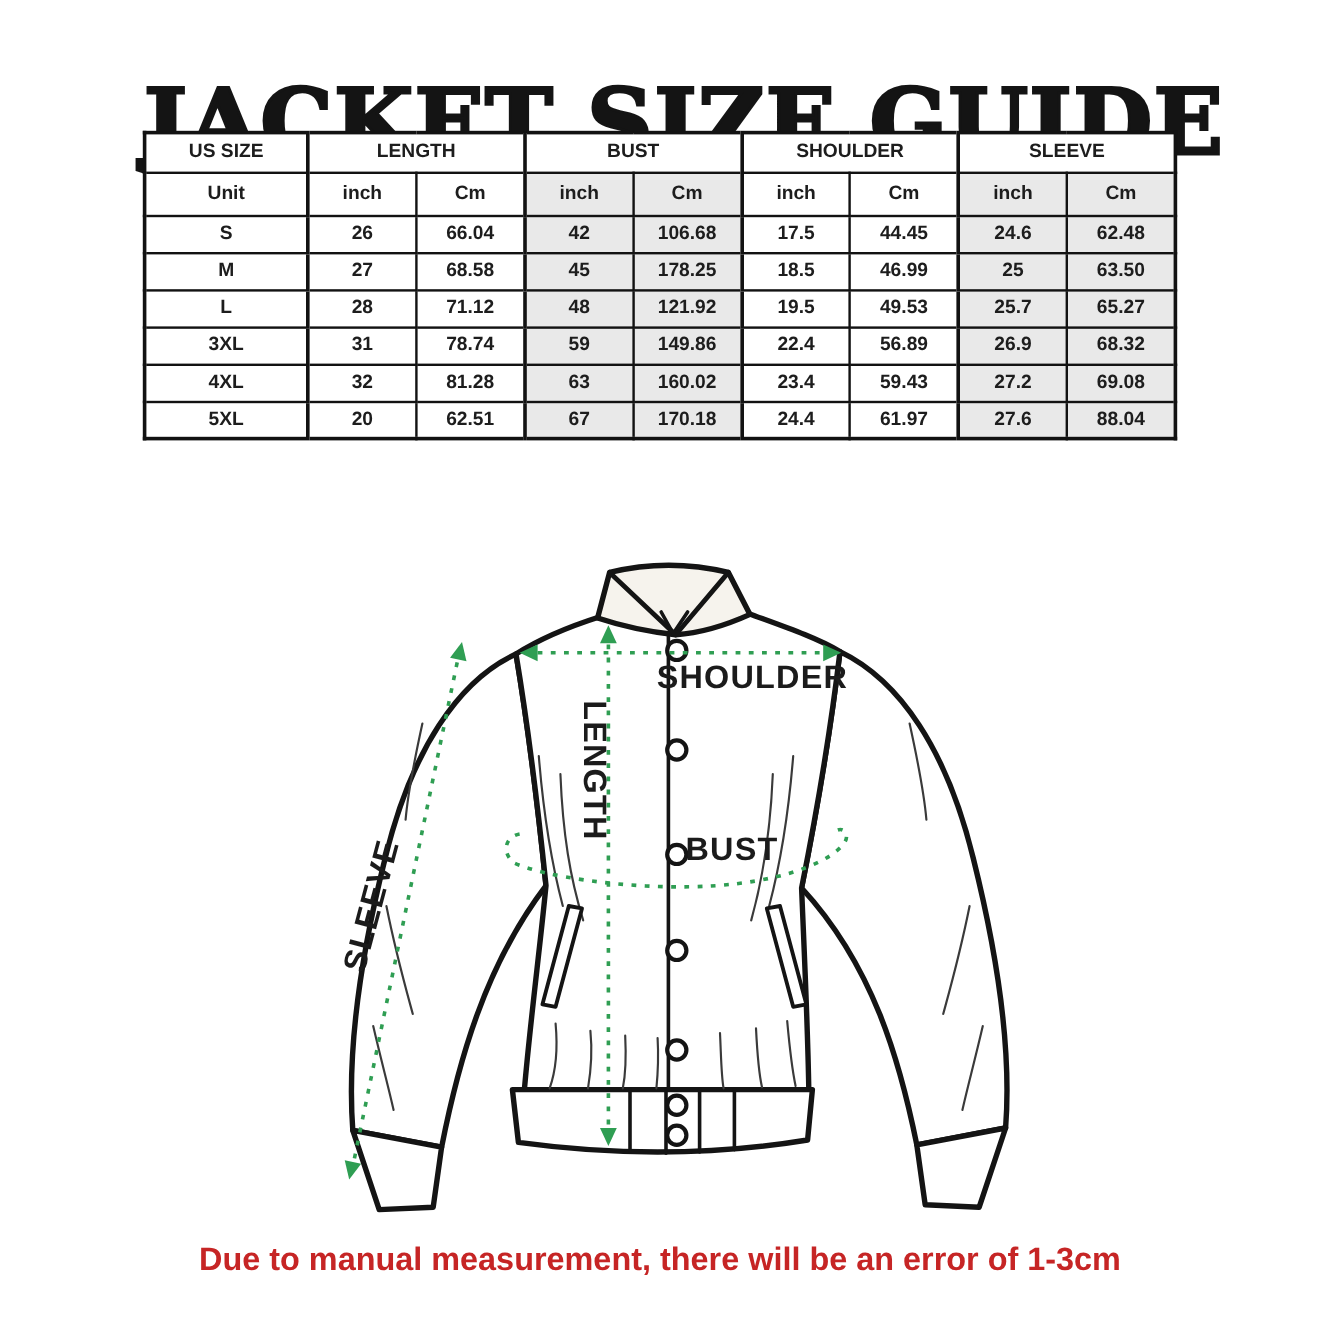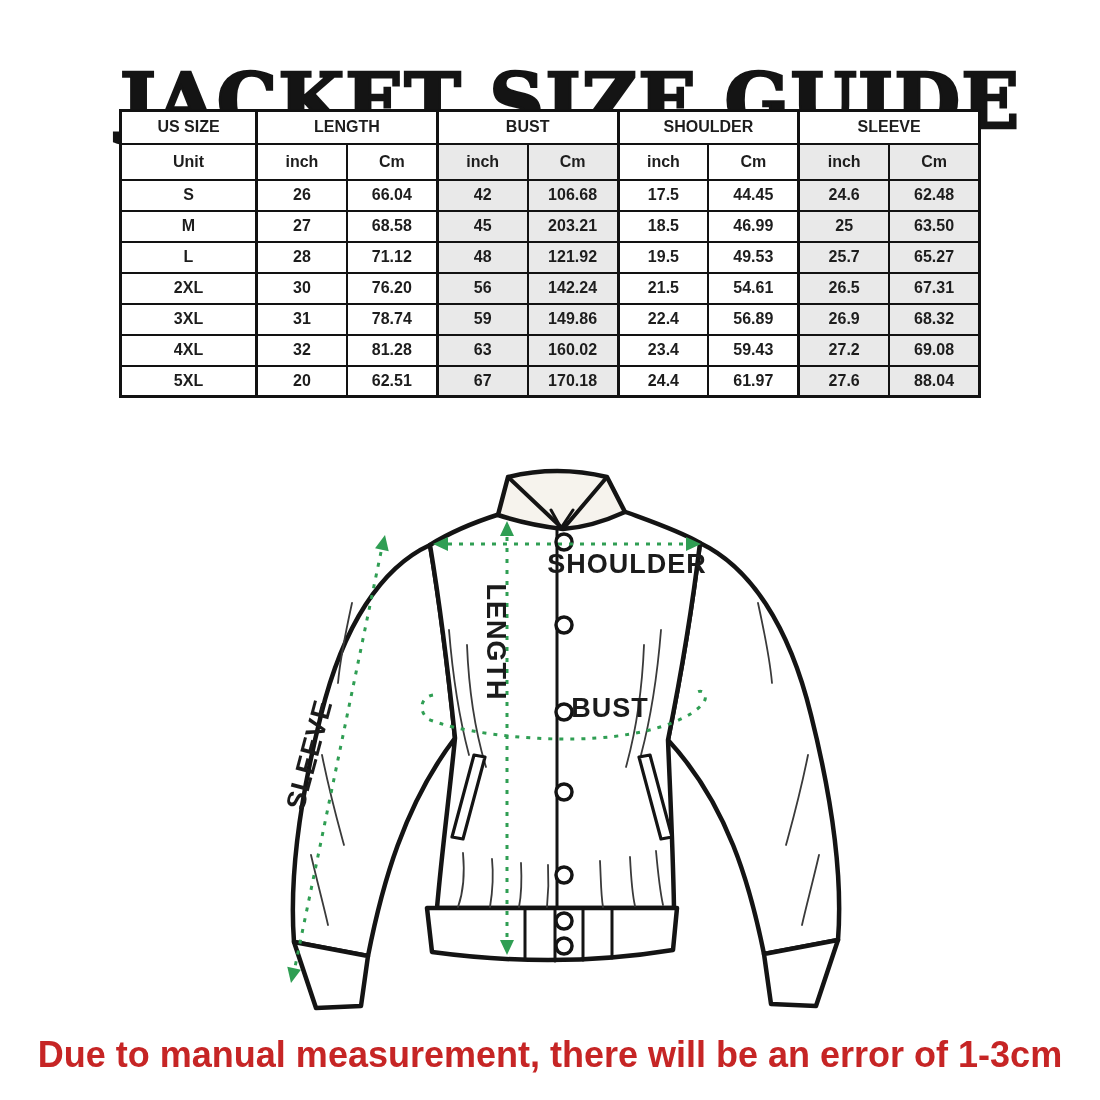--- a/index.html
+++ b/index.html
@@ -32,21 +32,21 @@
   .jk-line{fill:none;stroke:#141414;stroke-width:3;stroke-linecap:round;}
   .jk-thin{fill:none;stroke:#3a3a3a;stroke-width:1.8;stroke-linecap:round;}
   .jk-btn{fill:#ffffff;stroke:#141414;stroke-width:3.5;}
   .mline{fill:none;stroke-width:3;stroke-dasharray:4 7;stroke-linecap:butt;}
   .mlabel{font-family:"Liberation Sans",sans-serif;font-weight:700;font-size:27px;
           fill:#1b1b1b;letter-spacing:1px;}
   .blob{fill:#f8f4ee;stroke:none;}
 
   
   #footnote{position:absolute;top:1034px;left:0;width:1100px;text-align:center;
-            font-size:36px;font-weight:700;color:#c62525;letter-spacing:0px;}
+            font-size:27px;font-weight:700;color:#c62525;letter-spacing:0px;}
 </style>
 </head>
 <body>
 
 <div id="stage" data-name="size-guide-page">
 
   <h1 id="title" data-name="page-title">JACKET SIZE GUIDE</h1>
 
   <div id="table-wrap" data-name="size-table-container">
     <table data-name="size-table">
@@ -91,47 +91,36 @@
             <td data-name="measurement-cell" class="gs">17.5</td>
             <td data-name="measurement-cell">44.45</td>
             <td data-name="measurement-cell" class="shade gs">24.6</td>
             <td data-name="measurement-cell" class="shade">62.48</td>
           </tr>
           <tr class="r-data" data-name="size-row">
             <th data-name="size-label-cell">M</th>
             <td data-name="measurement-cell" class="gs">27</td>
             <td data-name="measurement-cell">68.58</td>
             <td data-name="measurement-cell" class="shade gs">45</td>
-            <td data-name="measurement-cell" class="shade">203.21</td>
+            <td data-name="measurement-cell" class="shade">178.25</td>
             <td data-name="measurement-cell" class="gs">18.5</td>
             <td data-name="measurement-cell">46.99</td>
             <td data-name="measurement-cell" class="shade gs">25</td>
             <td data-name="measurement-cell" class="shade">63.50</td>
           </tr>
           <tr class="r-data" data-name="size-row">
             <th data-name="size-label-cell">L</th>
             <td data-name="measurement-cell" class="gs">28</td>
             <td data-name="measurement-cell">71.12</td>
             <td data-name="measurement-cell" class="shade gs">48</td>
             <td data-name="measurement-cell" class="shade">121.92</td>
             <td data-name="measurement-cell" class="gs">19.5</td>
             <td data-name="measurement-cell">49.53</td>
             <td data-name="measurement-cell" class="shade gs">25.7</td>
             <td data-name="measurement-cell" class="shade">65.27</td>
-          </tr>
-          <tr class="r-data" data-name="size-row">
-            <th data-name="size-label-cell">2XL</th>
-            <td data-name="measurement-cell" class="gs">30</td>
-            <td data-name="measurement-cell">76.20</td>
-            <td data-name="measurement-cell" class="shade gs">56</td>
-            <td data-name="measurement-cell" class="shade">142.24</td>
-            <td data-name="measurement-cell" class="gs">21.5</td>
-            <td data-name="measurement-cell">54.61</td>
-            <td data-name="measurement-cell" class="shade gs">26.5</td>
-            <td data-name="measurement-cell" class="shade">67.31</td>
           </tr>
           <tr class="r-data" data-name="size-row">
             <th data-name="size-label-cell">3XL</th>
             <td data-name="measurement-cell" class="gs">31</td>
             <td data-name="measurement-cell">78.74</td>
             <td data-name="measurement-cell" class="shade gs">59</td>
             <td data-name="measurement-cell" class="shade">149.86</td>
             <td data-name="measurement-cell" class="gs">22.4</td>
             <td data-name="measurement-cell">56.89</td>
             <td data-name="measurement-cell" class="shade gs">26.9</td>

